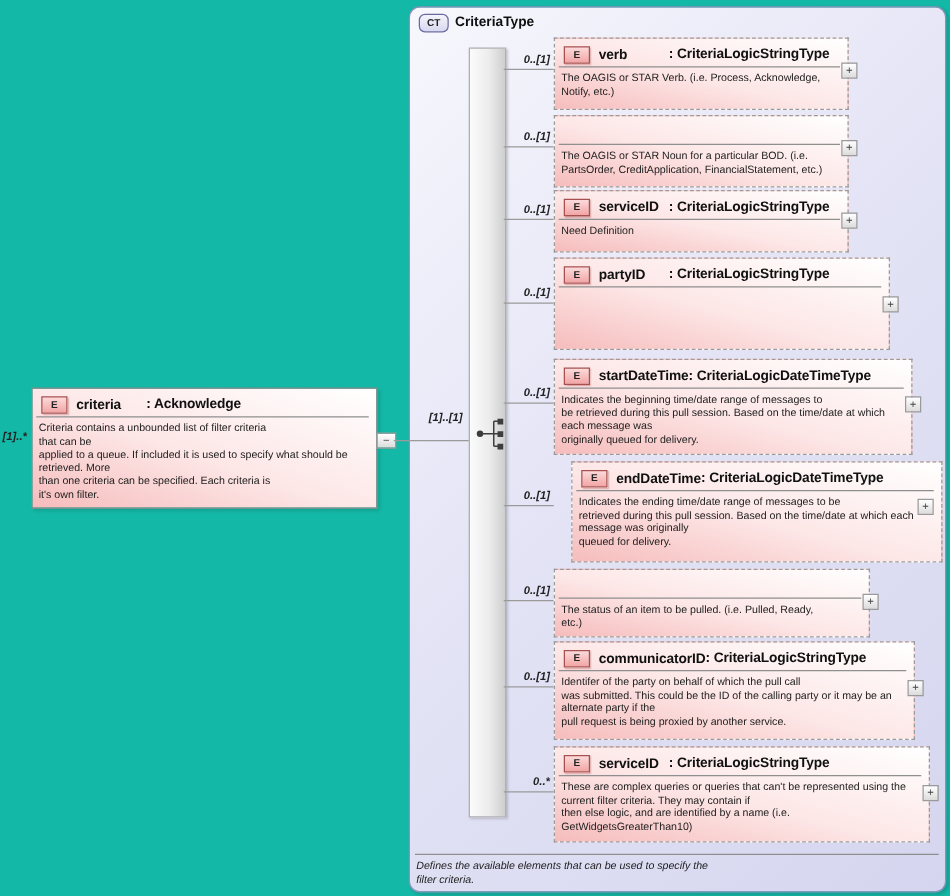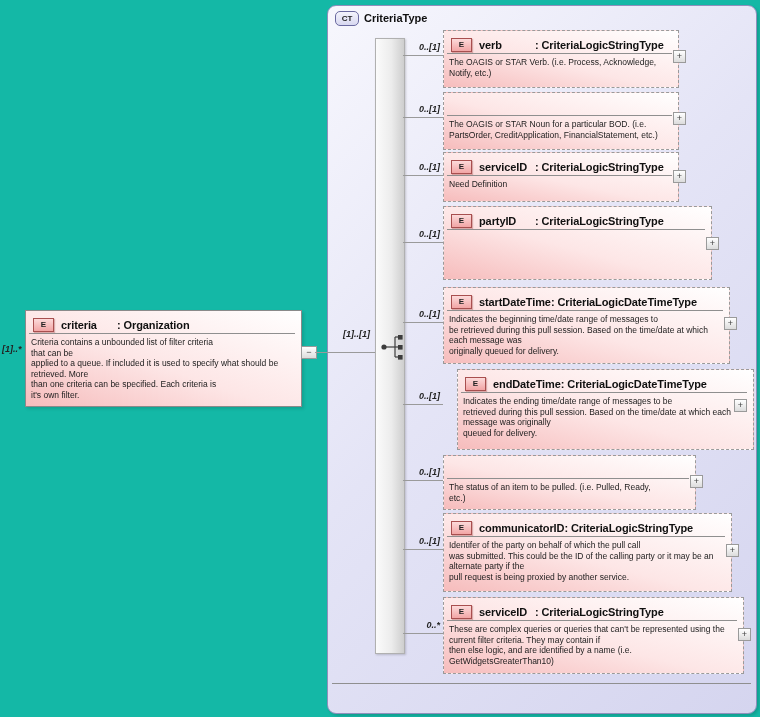--- a/index.html
+++ b/index.html
@@ -55,27 +55,29 @@
 </style>
 </head>
 <body>
 
 <div class="canvas">
 
   <div class="ct-container" style="left:327px;top:5px;width:428px;height:707px">
     <div class="ct-badge">CT</div>
     <div class="ct-title">CriteriaType</div>
     <div class="footer-line" style="left:4px;top:677px;width:419px"></div>
+    <div class="footer-text" style="left:5px;top:681px">Defines the available elements that can be used to specify the
+filter criteria.</div>
   </div>
 
   <div class="card-label" style="left:2px;top:344px;width:24px;text-align:left">[1]..*</div>
 
   <div class="el-box solid" style="left:25px;top:310px;width:275px;height:95px">
     <div class="el-title">
-      <span class="badge-e">E</span><span class="el-name">criteria</span><span class="el-type">: Organization</span>
+      <span class="badge-e">E</span><span class="el-name">criteria</span><span class="el-type">: Acknowledge</span>
     </div>
     <div class="el-sep"></div>
     <div class="el-ann">Criteria contains a unbounded list of filter criteria
 that can be
 applied to a queue. If included it is used to specify what should be
 retrieved. More
 than one criteria can be specified. Each criteria is
 it's own filter.</div>
   </div>
 

